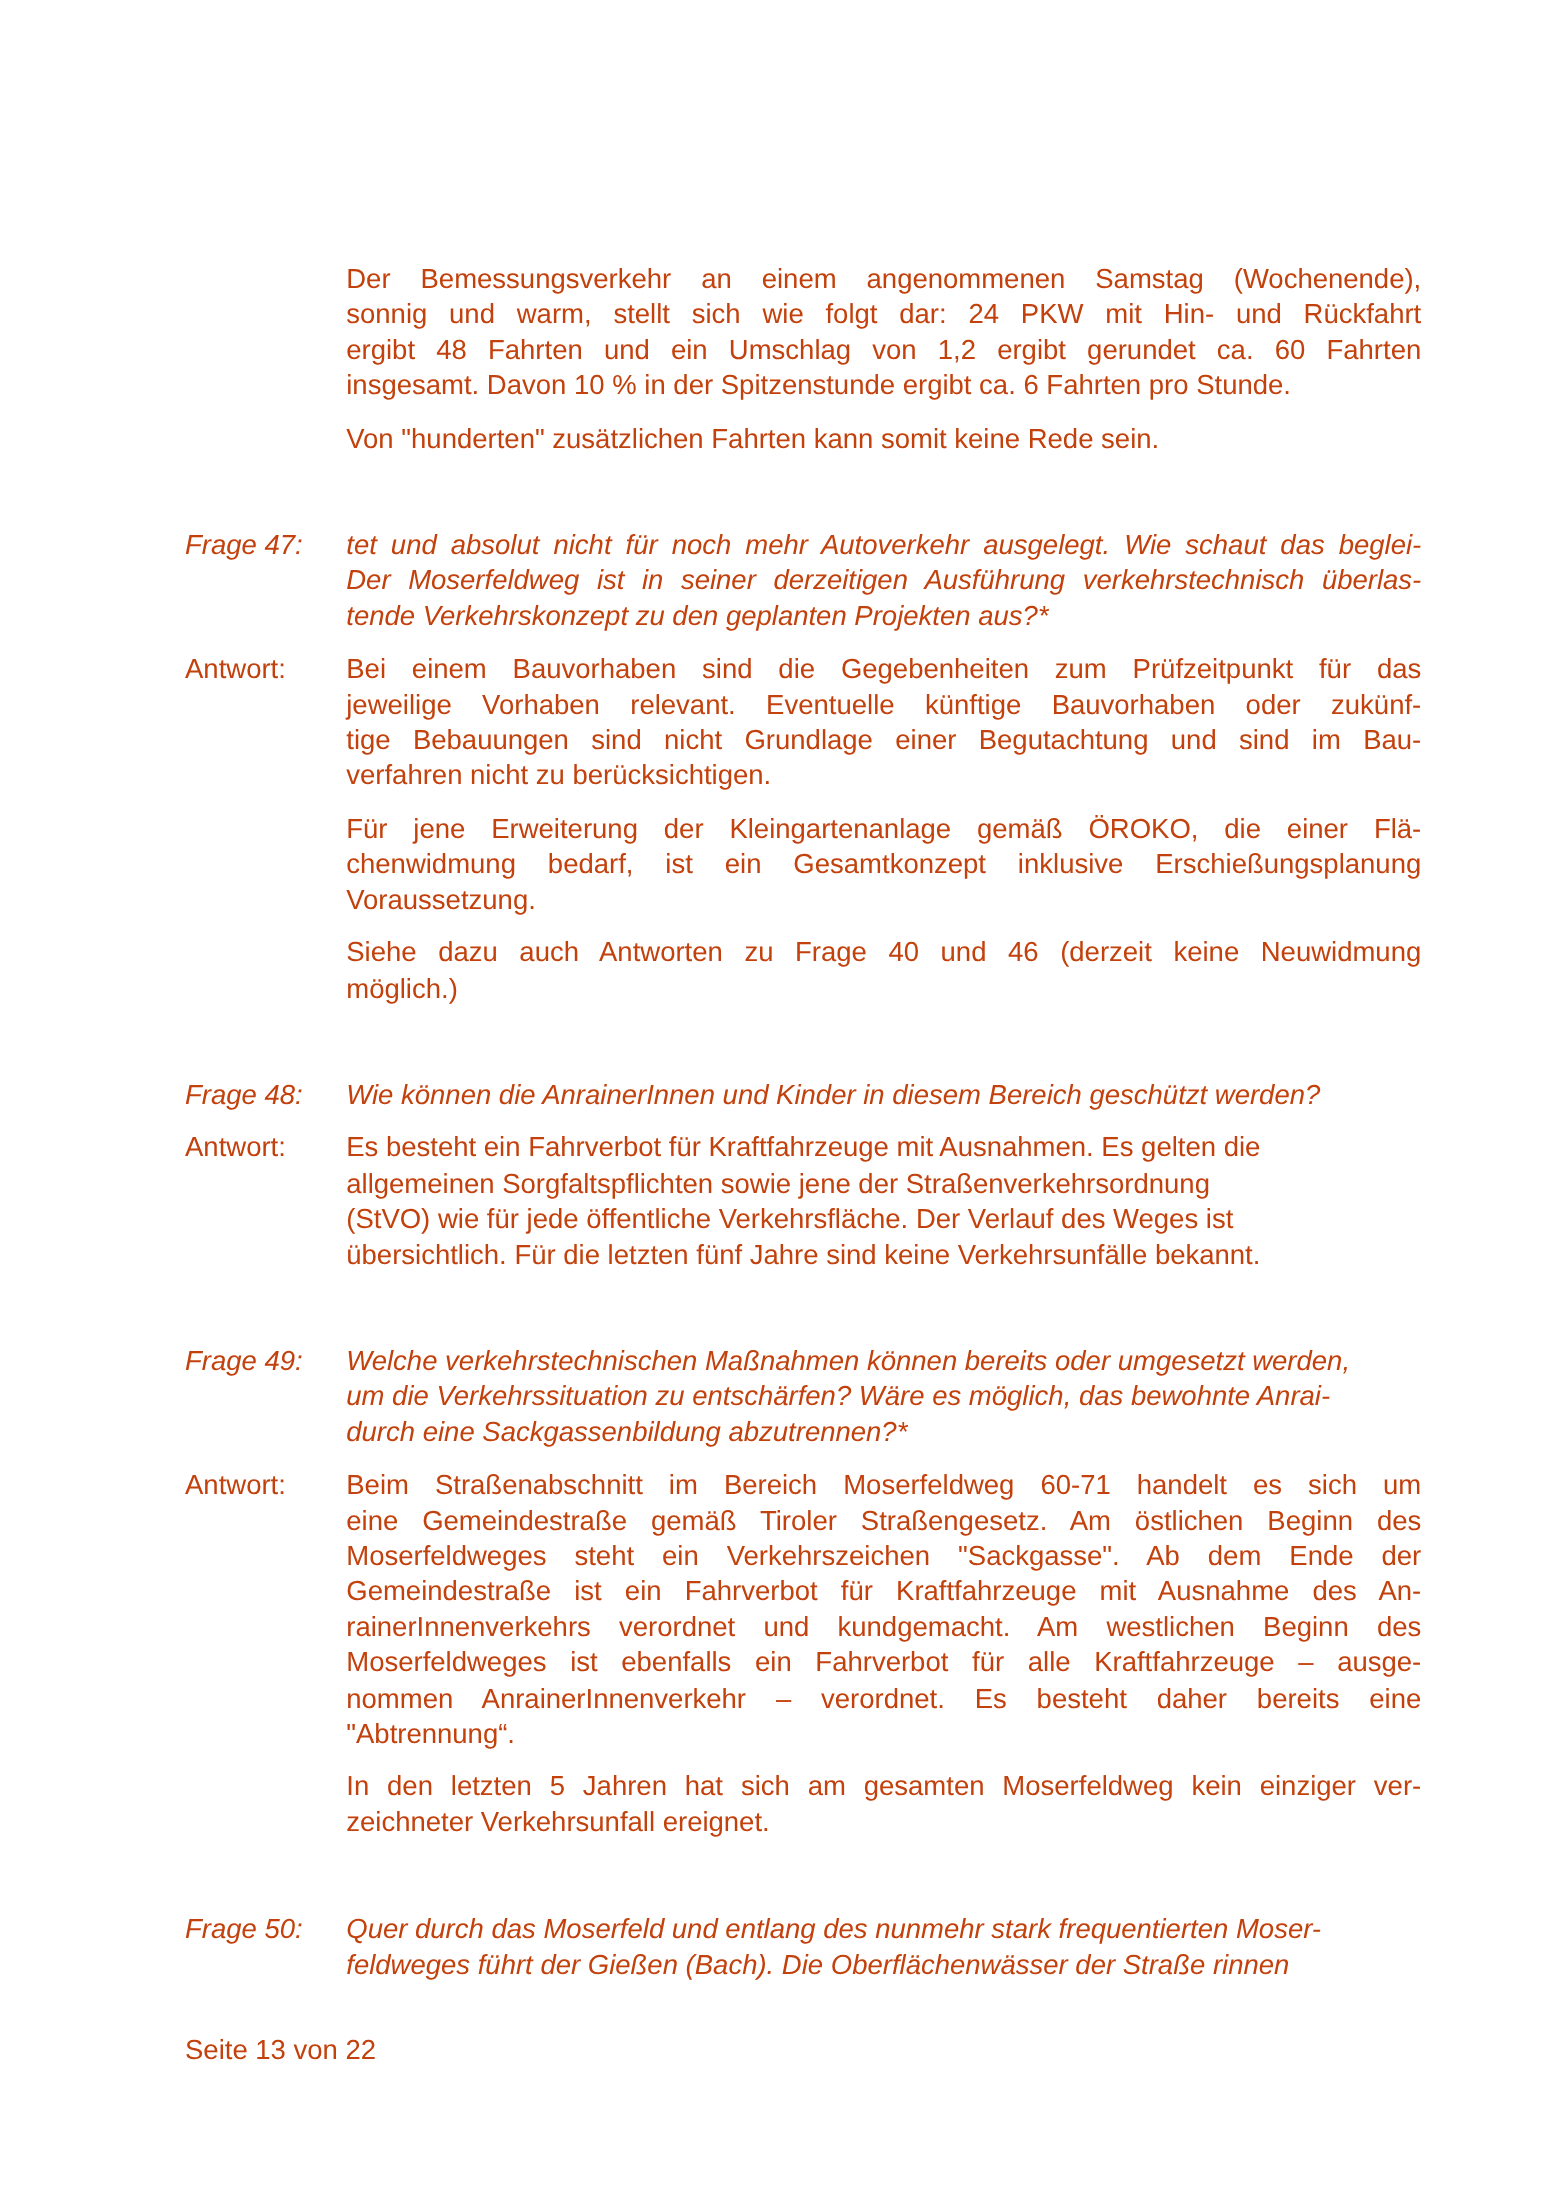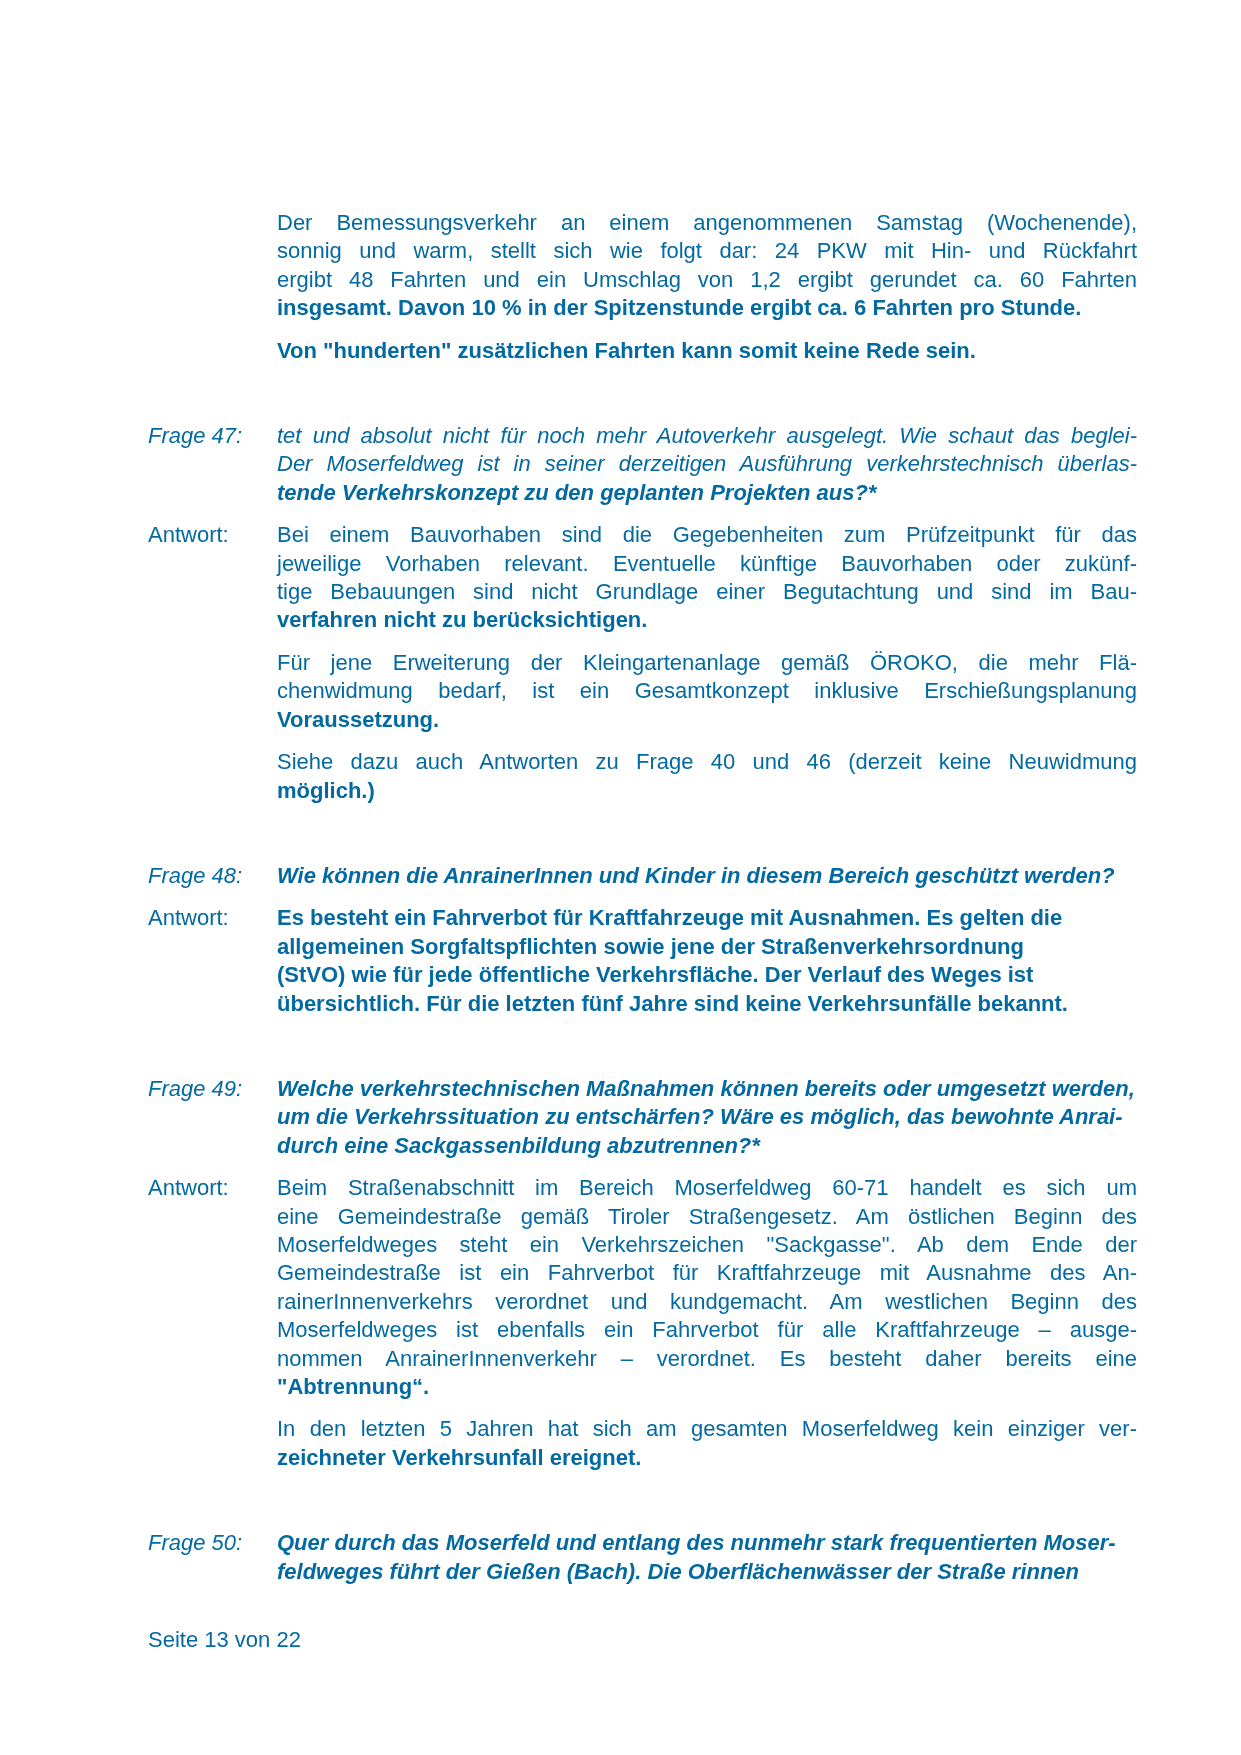--- a/index.html
+++ b/index.html
@@ -1,42 +1,42 @@
 <!DOCTYPE html>
 <html lang="de"><head>
 <meta charset="utf-8">
 <style>
   html, body { margin: 0; padding: 0; background: #ffffff; }
   .page {
     position: relative;
     width: 1142px;
     height: 1755px;
     background: #ffffff;
-    color: #0369a1;
+    color: #c2410c;
     font-family: "Liberation Sans", sans-serif;
     font-size: 22px;
     line-height: 28.4px;
     overflow: hidden;
   }
   .content {
     position: absolute;
     left: 148px;
     top: 209px;
     width: 989px;
     display: flex;
     flex-direction: column;
   }
   .row { display: flex; margin-bottom: 14px; }
   .row.section { margin-top: 43px; }
   .label { flex: 0 0 129px; width: 129px; }
   .body { flex: 0 0 860px; width: 860px; }
   .q { font-style: italic; }
   .line { min-height: 28.4px; }
   .jline { text-align: justify; text-align-last: justify; }
-  .lline { text-align: left; font-weight: bold; }
+  .lline { text-align: left; }
   .footer {
     position: absolute;
     left: 148px;
     top: 1626px;
     width: 989px;
     text-align: left;
   }
 </style>
 </head>
 <body>
@@ -71,21 +71,21 @@
         <div class="body">
           <div class="line jline">Bei einem Bauvorhaben sind die Gegebenheiten zum Prüfzeitpunkt für das</div>
           <div class="line jline">jeweilige Vorhaben relevant. Eventuelle künftige Bauvorhaben oder zukünf-</div>
           <div class="line jline">tige Bebauungen sind nicht Grundlage einer Begutachtung und sind im Bau-</div>
           <div class="line lline">verfahren nicht zu berücksichtigen.</div>
         </div>
       </div>
       <div class="row">
         <div class="label"></div>
         <div class="body">
-          <div class="line jline">Für jene Erweiterung der Kleingartenanlage gemäß ÖROKO, die mehr Flä-</div>
+          <div class="line jline">Für jene Erweiterung der Kleingartenanlage gemäß ÖROKO, die einer Flä-</div>
           <div class="line jline">chenwidmung bedarf, ist ein Gesamtkonzept inklusive Erschießungsplanung</div>
           <div class="line lline">Voraussetzung.</div>
         </div>
       </div>
       <div class="row">
         <div class="label"></div>
         <div class="body">
           <div class="line jline">Siehe dazu auch Antworten zu Frage 40 und 46 (derzeit keine Neuwidmung</div>
           <div class="line lline">möglich.)</div>
         </div>

